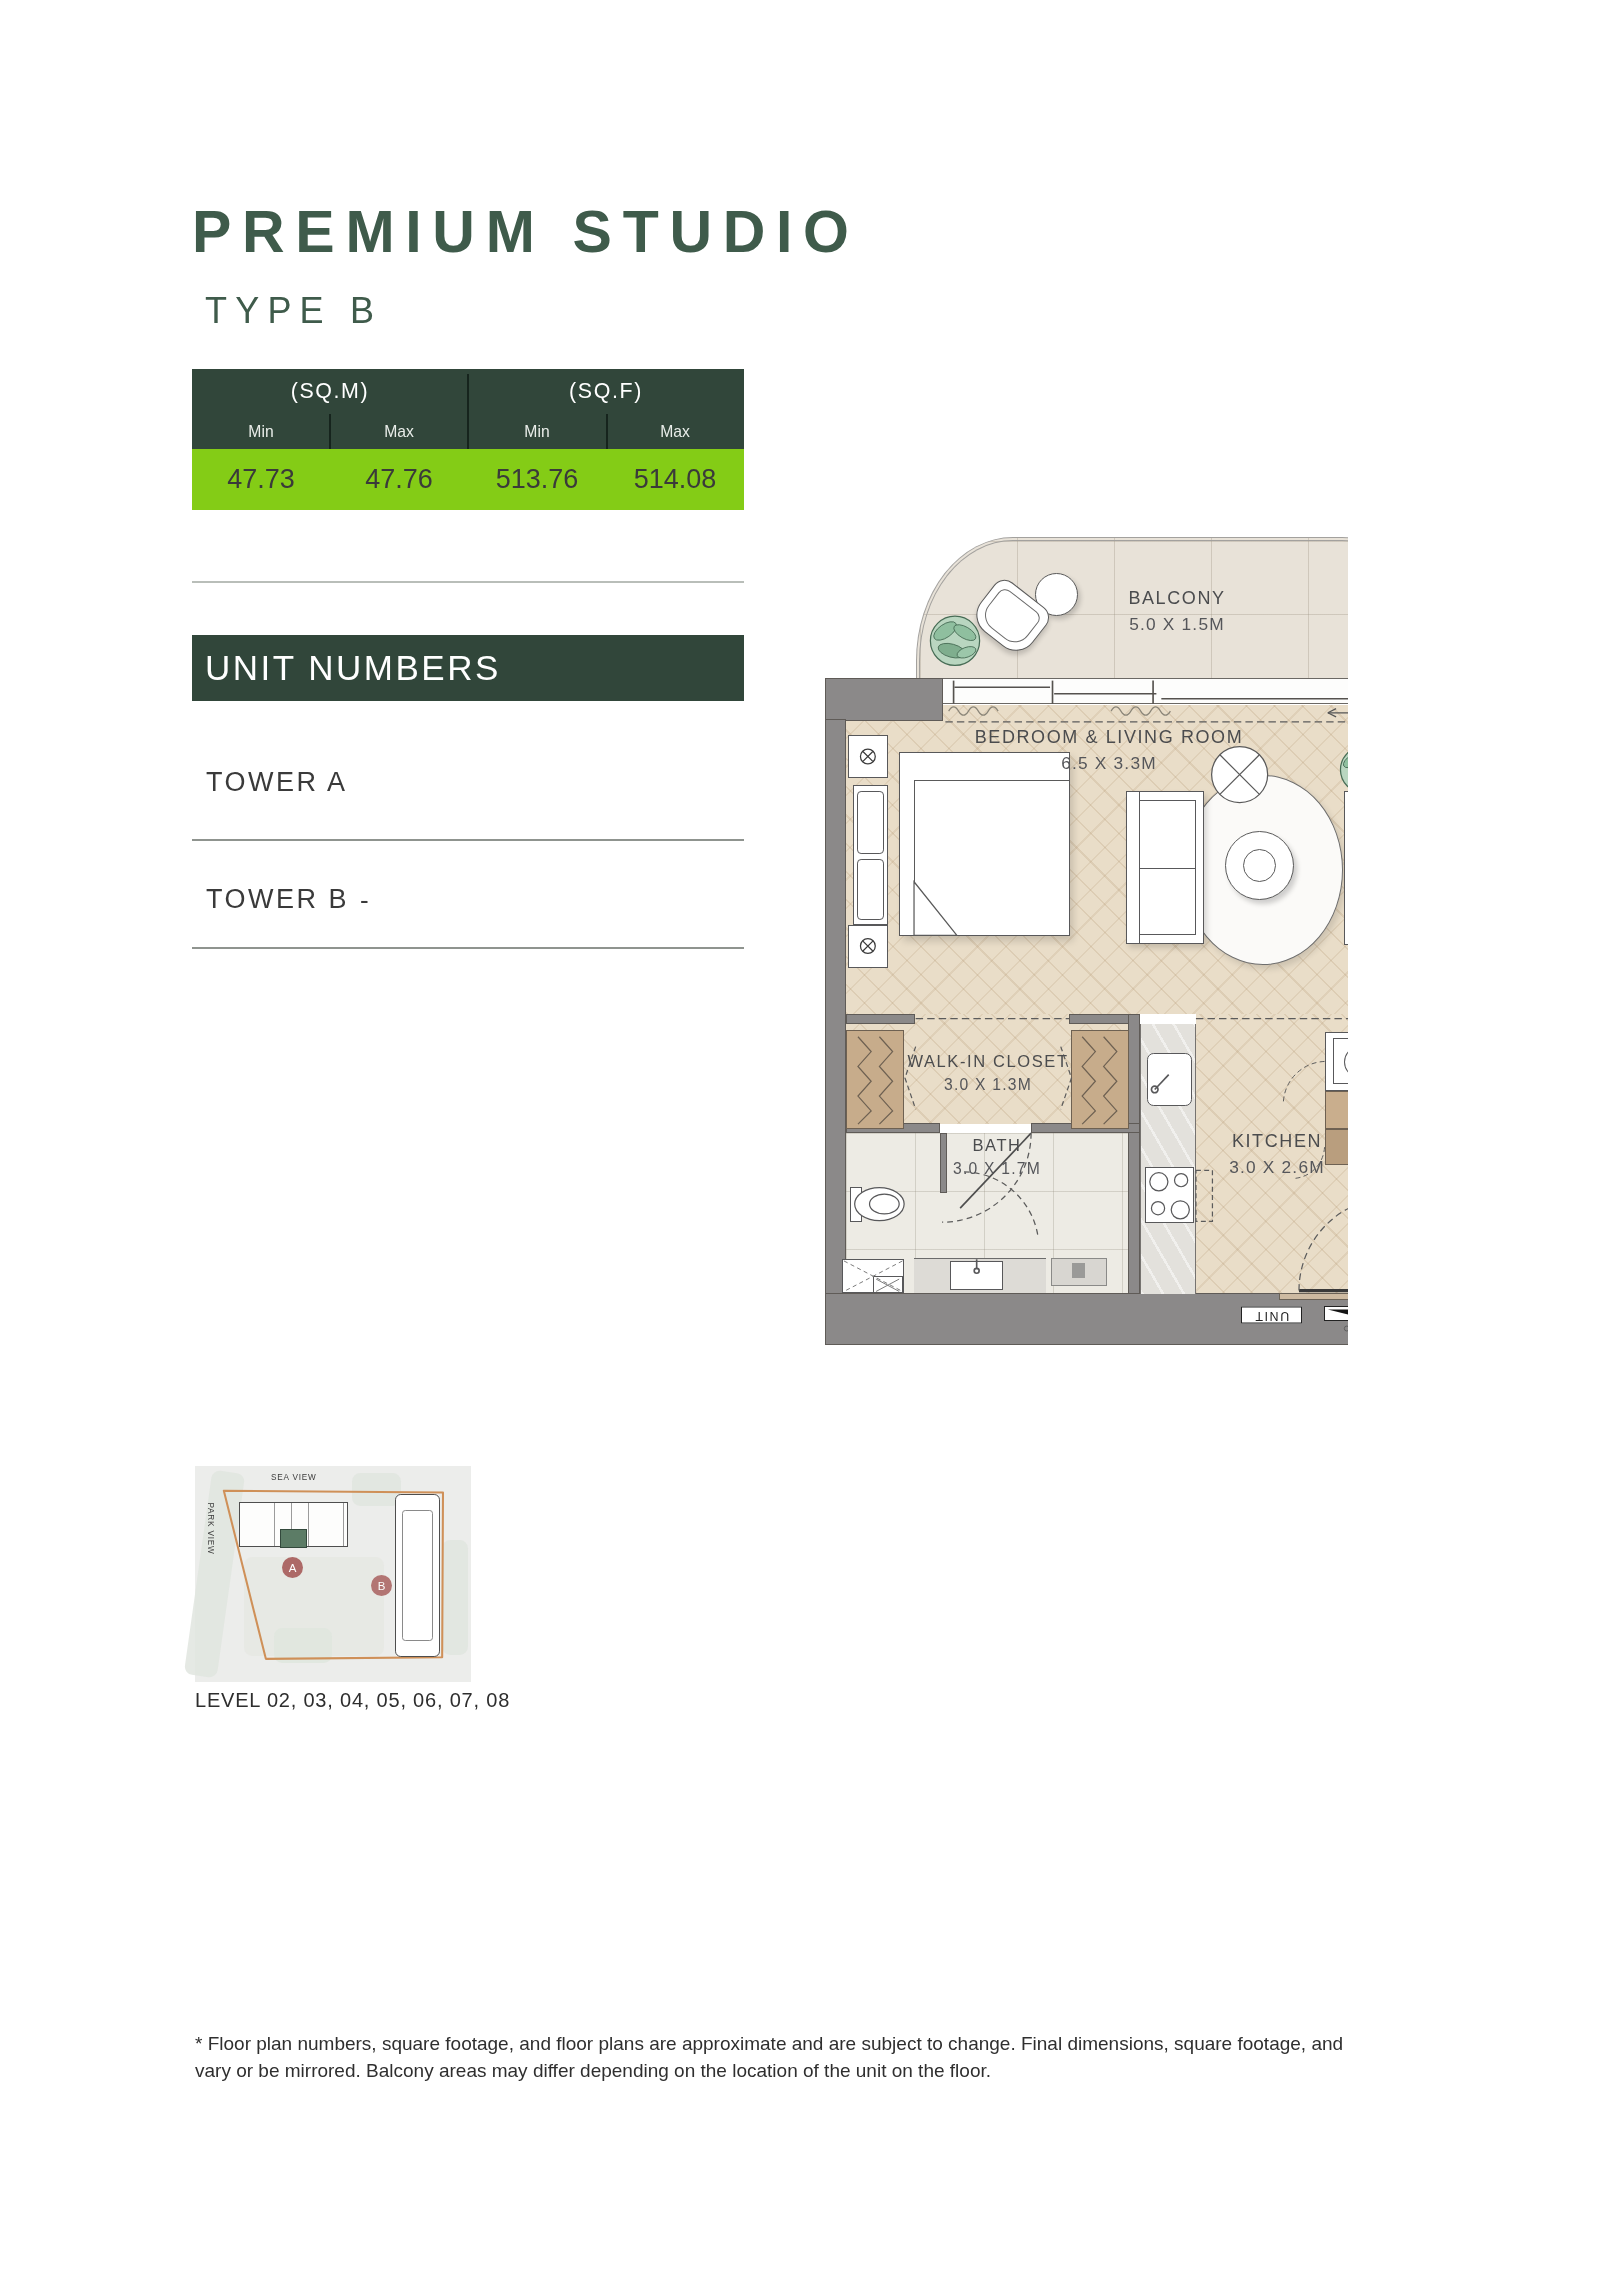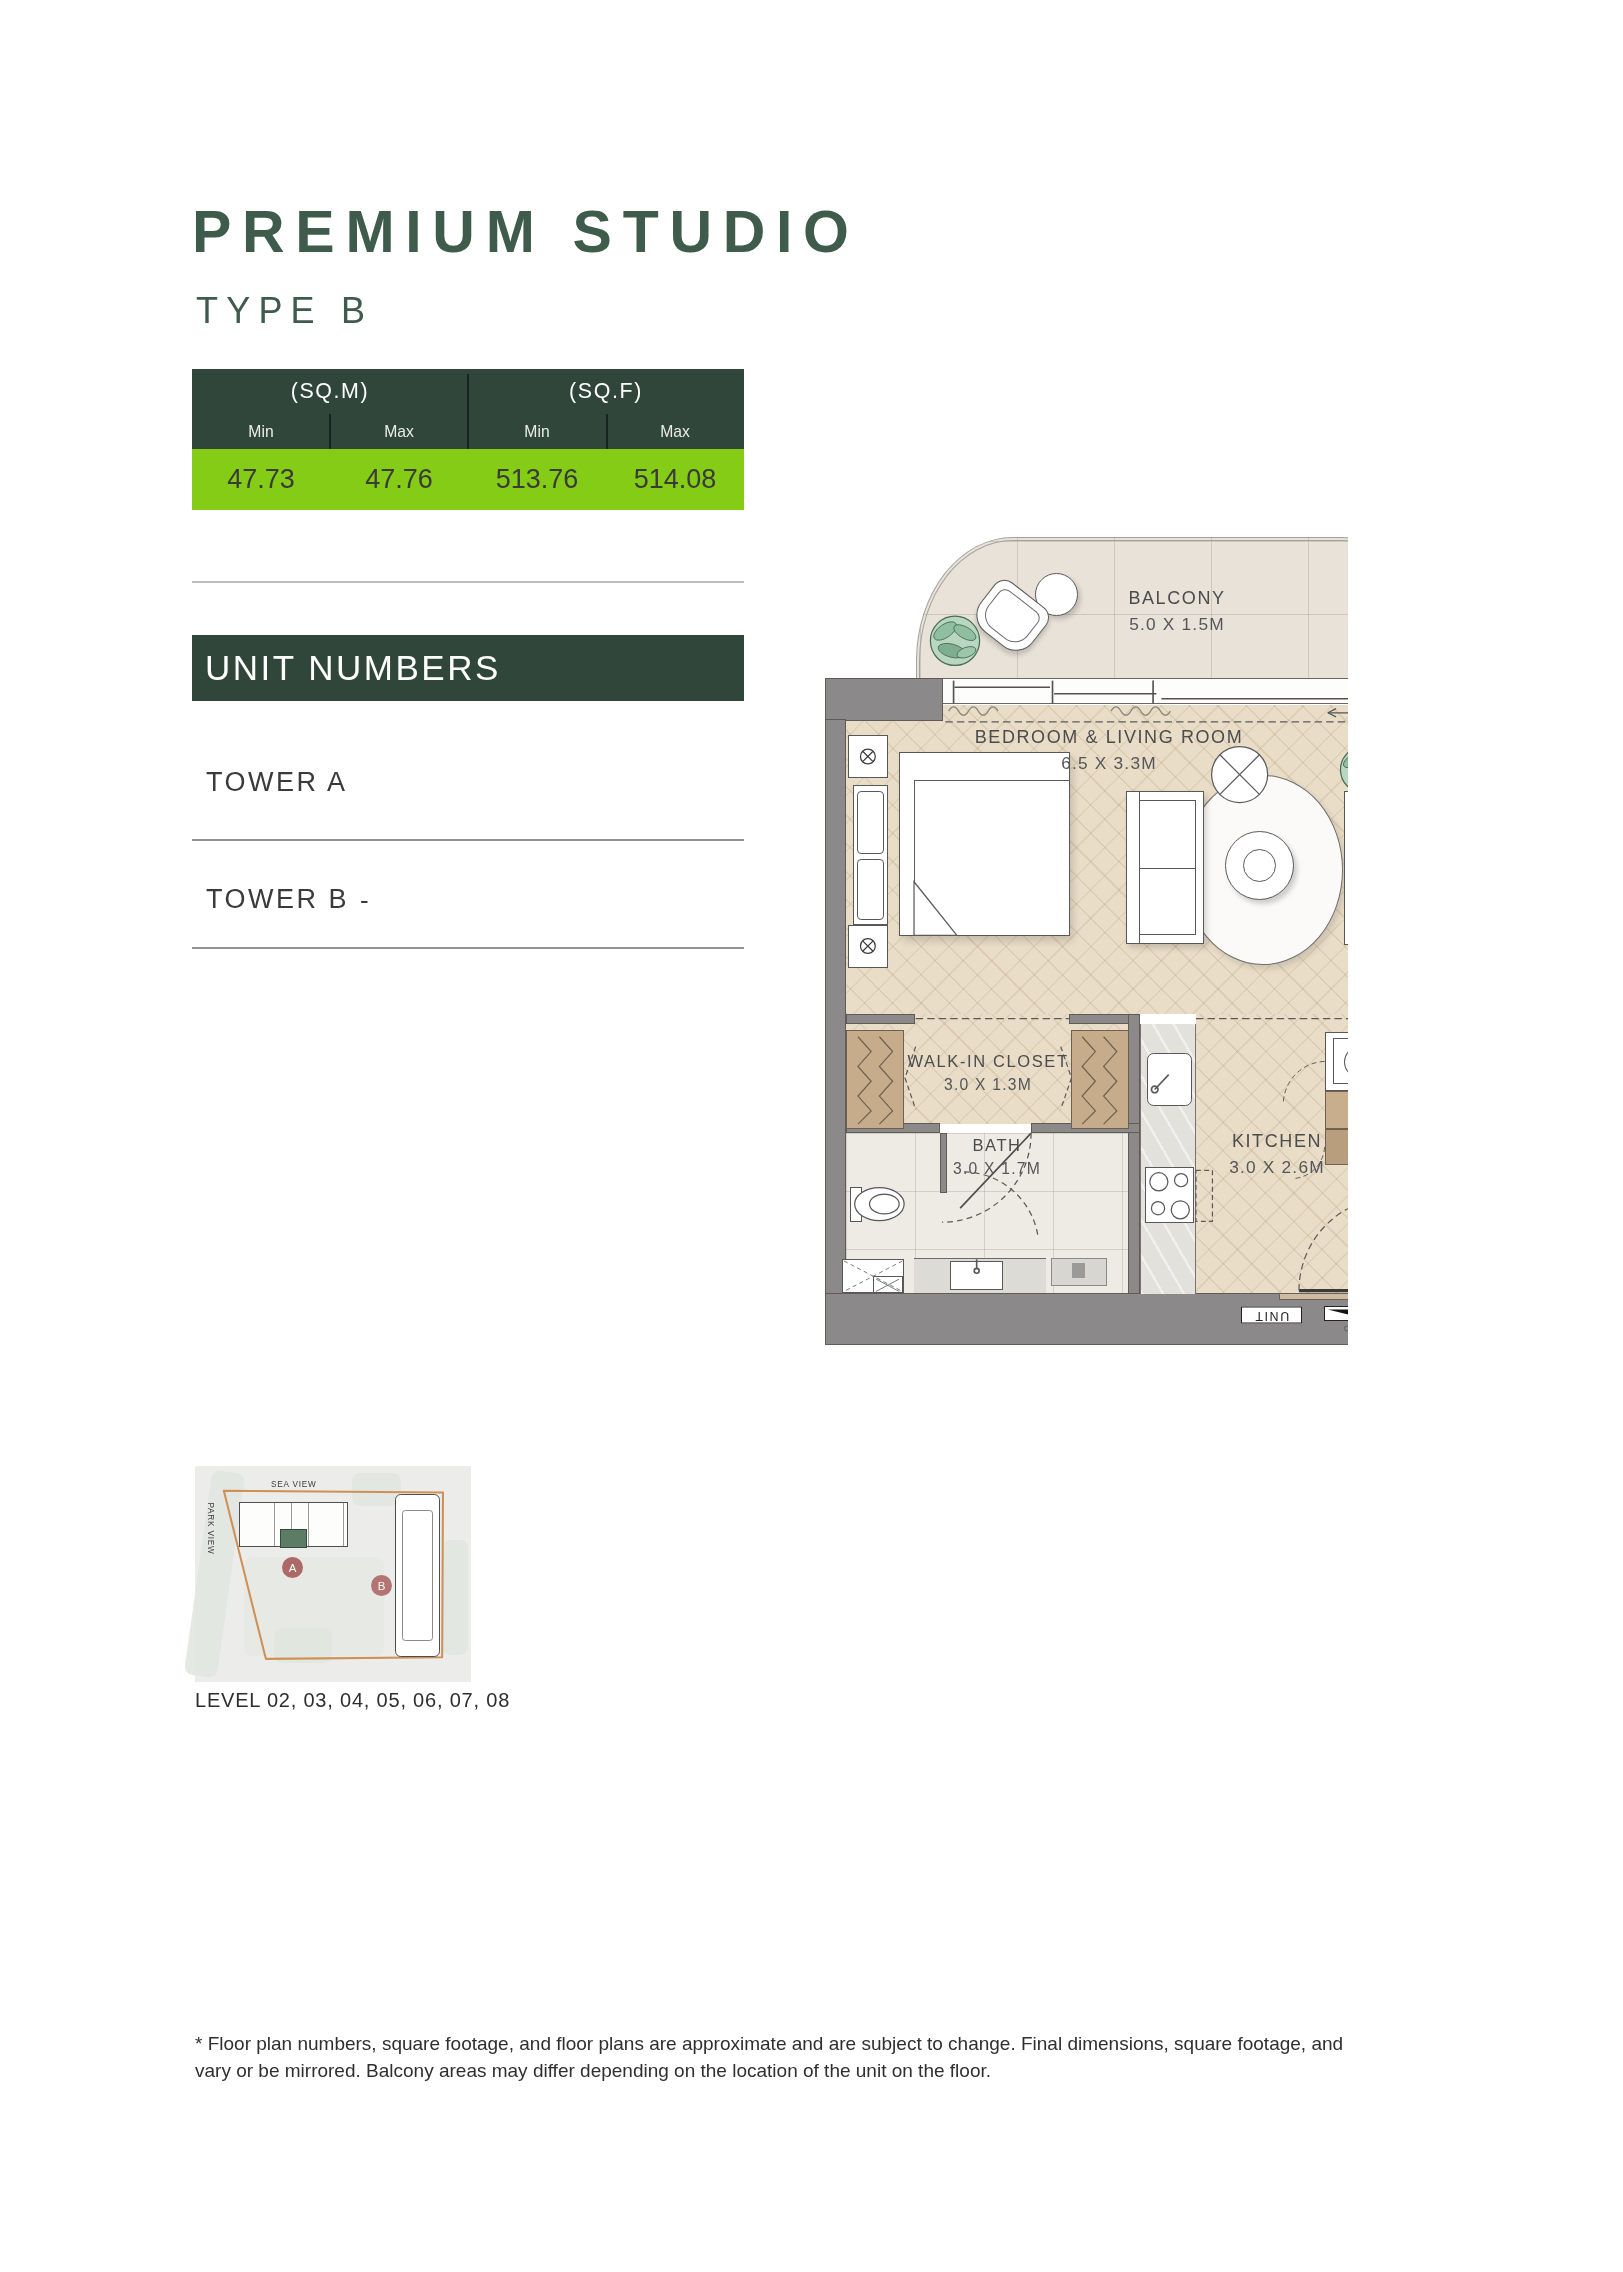--- a/index.html
+++ b/index.html
@@ -1,21 +1,21 @@
 <!DOCTYPE html>
 <html style="font-size:13px"><head>
 <meta charset="utf-8">
 <style>
   html,body{margin:0;padding:0;background:#fff;}
   #page{position:relative;width:1348px;height:2273px;background:#ffffff;
         font-family:"Liberation Sans",sans-serif;overflow:hidden;color:#3c3c3c;}
   .abs{position:absolute;}
   
   #title{left:192px;top:198px;font-size:59px;font-weight:600;letter-spacing:10.7px;color:#3f5b4b;}
-  #subtitle{left:196px;top:290px;font-size:36px;font-weight:400;letter-spacing:8.2px;color:#3f5b4b;}
+  #subtitle{left:205px;top:290px;font-size:36px;font-weight:400;letter-spacing:8.2px;color:#3f5b4b;}
   .greenbar{background:#31463a;color:#fff;}
   #area-table{left:192px;top:369px;width:552px;}
   #area-head{height:60px;display:flex;align-items:center;justify-content:center;
              font-size:23px;letter-spacing:2.5px;}
   #area-units{height:45px;display:flex;position:relative;}
   #area-units .cell{width:50%;display:flex;align-items:center;justify-content:center;
                     font-size:21.4px;letter-spacing:1.6px;}
   #area-units .vline{position:absolute;left:275px;top:5px;bottom:0;width:1.6px;background:#16241d;}
   #area-cols{height:35px;display:flex;position:relative;}
   #area-cols .cell{width:25%;display:flex;align-items:center;justify-content:center;
@@ -39,21 +39,21 @@
   .blob{position:absolute;background:#e1e5df;border-radius:8.2px;opacity:.85;}
   #towerA-fp{position:absolute;left:44px;top:36px;width:109px;height:45px;background:#fdfdfc;
      border:1.6px solid #4e4e4e;box-sizing:border-box;
      background-image:repeating-linear-gradient(90deg,transparent 0 16.5px,#9b9b9b 16.5px 17.3px);}
   #towerA-green{position:absolute;left:85px;top:63px;width:25px;height:16.5px;background:#5c7c66;border:0.8px solid #33493c;}
   #towerB-fp{position:absolute;left:200px;top:28px;width:45px;height:163px;background:#fff;
      border:1.6px solid #4e4e4e;border-radius:5.8px;box-sizing:border-box;}
   #towerB-inner{position:absolute;left:5.8px;top:15px;right:5.8px;bottom:15px;border:0.8px solid #8a8a8a;border-radius:3.3px;}
   .badge{position:absolute;width:21.4px;height:21.4px;border-radius:50%;background:#ad6967;color:#fff;
          display:flex;align-items:center;justify-content:center;font-size:11.5px;}
-  #seaview{position:absolute;left:76px;top:14px;font-size:8.2px;letter-spacing:0.8px;color:#3b3b3b;}
+  #seaview{position:absolute;left:76px;top:7px;font-size:8.2px;letter-spacing:0.8px;color:#3b3b3b;}
   #parkview{position:absolute;left:-11.5px;top:58px;font-size:8.2px;letter-spacing:0.8px;color:#3b3b3b;
             transform:rotate(90deg);}
   
   #plan{left:825px;top:519px;width:610px;height:831px;}
   .floor-wood{background-color:#e9ddc8;
      background-image:repeating-linear-gradient(45deg,rgba(171,140,100,.20) 0 1.6px,transparent 1.6px 20px),
                       repeating-linear-gradient(-45deg,rgba(171,140,100,.16) 0 1.6px,transparent 1.6px 20px);}
   .floor-tile{background-color:#e8e2d8;
      background-image:linear-gradient(90deg,rgba(160,150,133,.35) 0.8px,transparent 0.8px),
                       linear-gradient(rgba(160,150,133,.35) 0.8px,transparent 0.8px);

